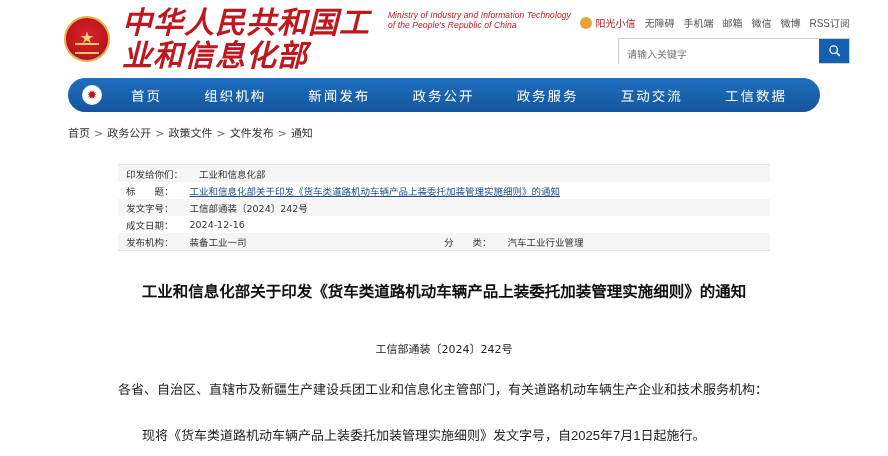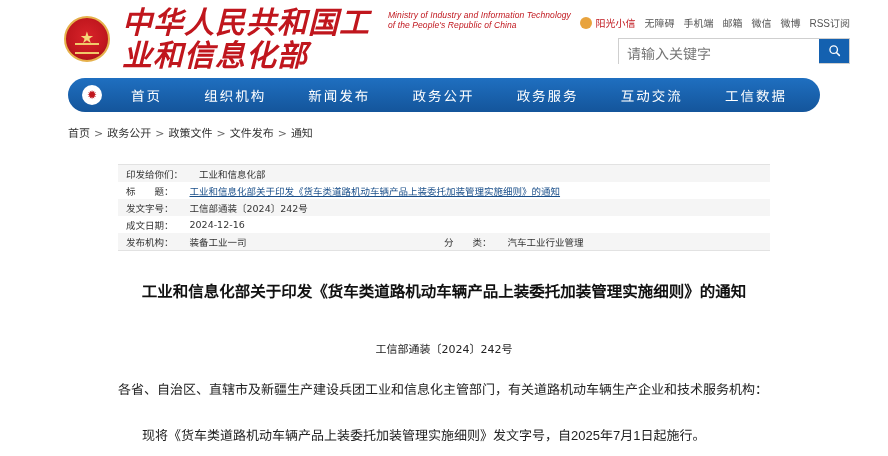--- a/index.html
+++ b/index.html
@@ -98,23 +98,23 @@
     width: 232px;
     height: 26px;
     border: 1px solid #cfcfcf;
     background: #fff;
   }
   .searchbar input {
     flex: 1;
     border: 0;
     outline: none;
     padding: 16px 8px;
-    font-size: 14px;
+    font-size: 10px;
     color: #999;
-    font-family: Liberation Mono, monospace;
+    font-family: Liberation Sans, sans-serif;
   }
   .search-btn {
     width: 30px;
     background: #1461b0;
     border: 0;
     cursor: pointer;
     display: flex;
     align-items: center;
     justify-content: center;
   }

